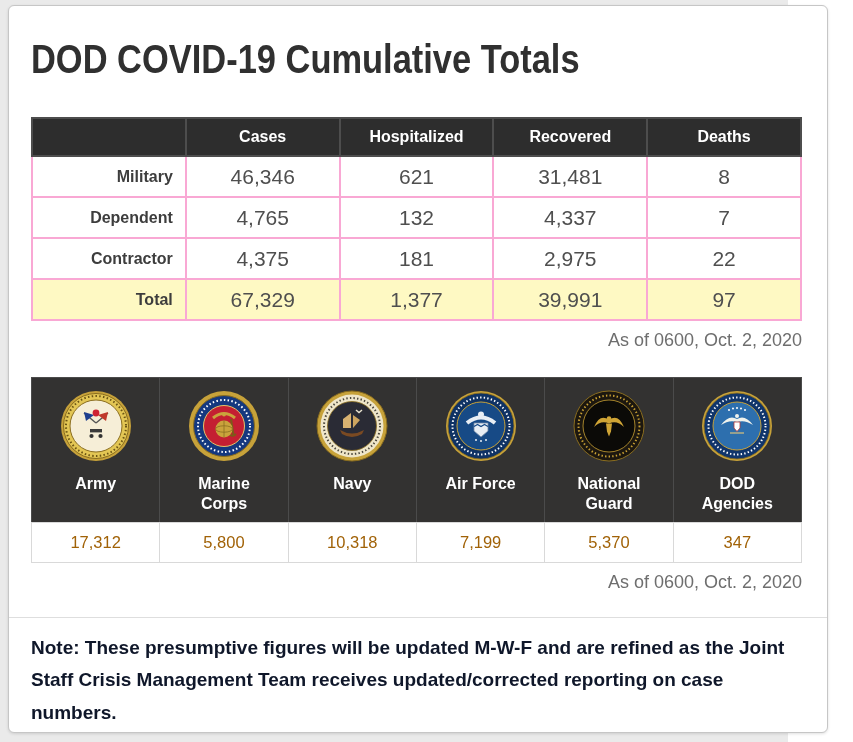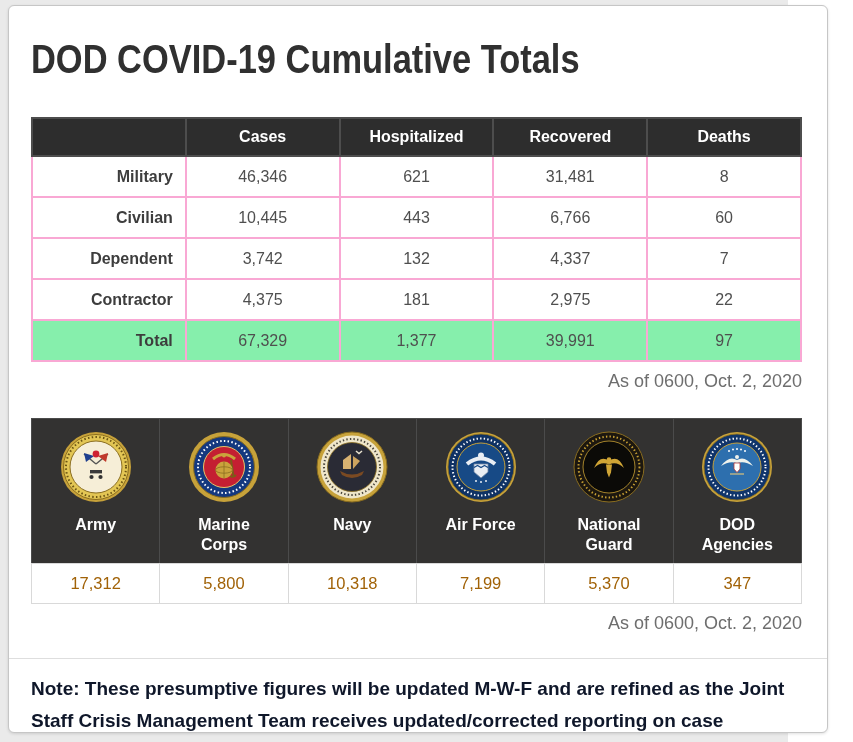--- a/index.html
+++ b/index.html
@@ -9,22 +9,22 @@
     border:1px solid #c6c6c6;border-radius:6px;box-shadow:0 1px 3px rgba(0,0,0,.12);
     overflow:hidden;box-sizing:border-box;}
   h1.title{margin:30px 0 0 22px;font-size:41px;color:#303030;font-weight:bold;
     transform:scaleX(.84);transform-origin:left center;white-space:nowrap;letter-spacing:0;}
   table.summary{border-collapse:collapse;table-layout:fixed;width:771px;margin:34px 0 0 22px;}
   table.summary th,table.summary td{border:2px solid #f9a8d4;box-sizing:border-box;}
   table.summary thead th{background:#2d2d2d;color:#fff;font-weight:bold;font-size:16px;
     height:38px;border-color:#4d4d4d;text-align:center;}
   table.summary tbody th{text-align:right;padding-right:12px;font-weight:bold;color:#3d3d3d;
     font-size:16px;background:#fff;height:41px;}
-  table.summary tbody td{text-align:center;color:#4f4f4f;font-size:16px;height:41px;background:#fff;}
-  table.summary tr.total th,table.summary tr.total td{background:#86efac;}
+  table.summary tbody td{text-align:center;color:#4f4f4f;font-size:21px;height:41px;background:#fff;}
+  table.summary tr.total th,table.summary tr.total td{background:#fef9c3;}
   .asof{width:771px;margin:9px 0 0 22px;text-align:right;color:#6e6e6e;font-size:18px;}
   table.branches{border-collapse:collapse;table-layout:fixed;width:771px;margin:26px 0 0 22px;}
   table.branches thead th{background:#333231;border:1px solid #4b4b4b;border-bottom:1px solid #d9d9d9;
     vertical-align:top;padding:12px 20px 8px;height:122px;text-align:center;}
   .blabel{color:#fff;font-weight:bold;font-size:16px;line-height:1.25;display:inline-block;
     max-width:106px;margin-top:8px;}
   table.branches tbody td{border:1px solid #d9d9d9;height:37px;text-align:center;color:#a16207;
     font-size:16.5px;background:#fff;}
   .seal{display:inline-block;width:72px;height:72px;}
   .note-divider{border-top:1px solid #dedede;margin-top:24px;height:0;}
@@ -50,29 +50,22 @@
       </thead>
       <tbody>
         <tr>
           <th>Military</th>
           <td>46,346</td>
           <td>621</td>
           <td>31,481</td>
           <td>8</td>
         </tr>
         <tr>
-          <th>Civilian</th>
-          <td>10,445</td>
-          <td>443</td>
-          <td>6,766</td>
-          <td>60</td>
-        </tr>
-        <tr>
           <th>Dependent</th>
-          <td>3,742</td>
+          <td>4,765</td>
           <td>132</td>
           <td>4,337</td>
           <td>7</td>
         </tr>
         <tr>
           <th>Contractor</th>
           <td>4,375</td>
           <td>181</td>
           <td>2,975</td>
           <td>22</td>

